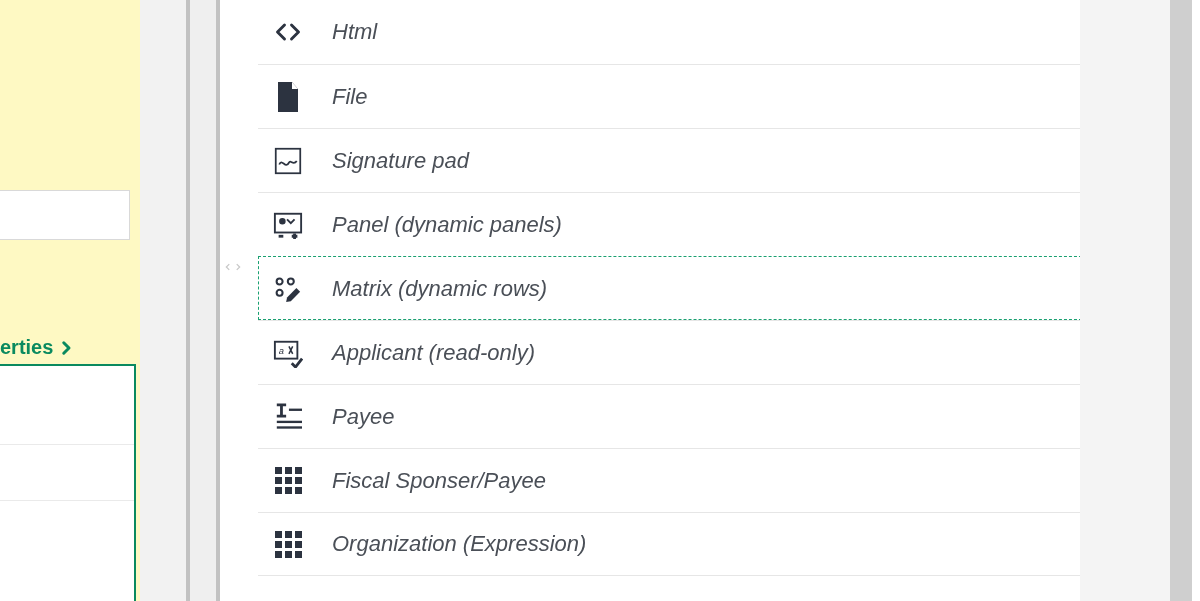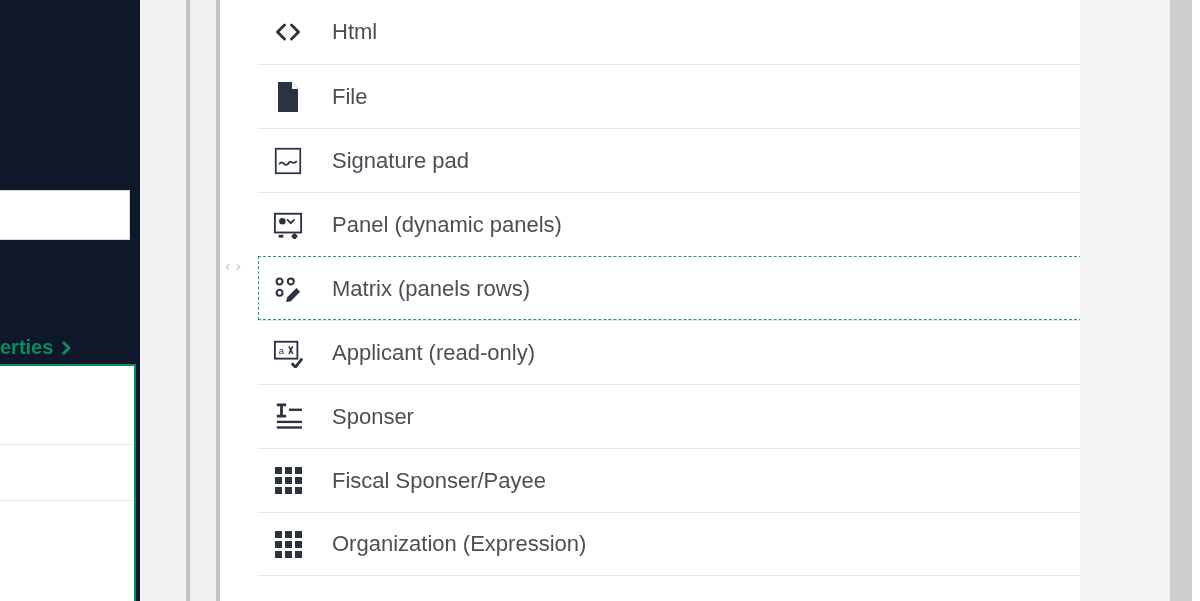--- a/index.html
+++ b/index.html
@@ -12,21 +12,21 @@
     }
     body { position: relative; }
 
     
     .left-panel {
       position: absolute;
       left: 0;
       top: 0;
       width: 140px;
       height: 601px;
-      background: #0f172a;
+      background: #fef9c3;
     }
     .left-field {
       position: absolute;
       top: 190px;
       left: -20px;
       width: 150px;
       height: 50px;
       background: #ffffff;
       border: 1px solid #d9d9d9;
     }
@@ -61,20 +61,21 @@
       background: #eaeaea;
     }
 
     
     .canvas-wrap {
       position: absolute;
       left: 186px;
       top: 0;
       width: 916px;
       height: 601px;
+      font-style: italic;
     }
     .canvas-gutter {
       position: absolute;
       left: 0; top: 0; width: 34px; height: 100%;
       background: #efefef;
       border-left: 4px solid #c2c2c2;
       border-right: 4px solid #c2c2c2;
     }
     .canvas {
       position: absolute;
@@ -243,21 +244,21 @@
 
       <div class="item selected">
         <span class="icon">
           <svg width="30" height="28" viewBox="0 0 32 30" fill="#2c3340">
             <circle cx="7" cy="7" r="3.2" fill="none" stroke="#2c3340" stroke-width="2.2"></circle>
             <circle cx="19" cy="7" r="3.2" fill="none" stroke="#2c3340" stroke-width="2.2"></circle>
             <circle cx="7" cy="19" r="3.2" fill="none" stroke="#2c3340" stroke-width="2.2"></circle>
             <path d="M15 24 L25 14 L29 18 L19 28 L14 29 Z"></path>
           </svg>
         </span>
-        <span class="label">Matrix (panels rows)</span>
+        <span class="label">Matrix (dynamic rows)</span>
       </div>
 
       <div class="item">
         <span class="icon">
           <svg width="30" height="30" viewBox="0 0 32 32" fill="none" stroke="#2c3340" stroke-width="2">
             <rect x="2" y="4" width="24" height="18"></rect>
             <text x="6" y="17" font-size="10" fill="#2c3340" stroke="none" font-family="Arial">a</text>
             <path d="M17 9 L21 17 M21 9 L17 17" stroke-width="1.6"></path>
             <path d="M20 27 L24 31 L31 22" stroke-width="3"></path>
           </svg>
@@ -267,21 +268,21 @@
 
       <div class="item">
         <span class="icon">
           <svg width="30" height="28" viewBox="0 0 32 30" fill="#2c3340">
             <path d="M4 2 L14 2 M9 2 L9 14 M4 14 L14 14" stroke="#2c3340" stroke-width="3" fill="none"></path>
             <rect x="17" y="6" width="14" height="2.5"></rect>
             <rect x="4" y="19" width="27" height="2.5"></rect>
             <rect x="4" y="25" width="27" height="2.5"></rect>
           </svg>
         </span>
-        <span class="label">Sponser</span>
+        <span class="label">Payee</span>
       </div>
 
       <div class="item">
         <span class="icon">
           <span class="dotgrid">
               <span></span>
               <span></span>
               <span></span>
               <span></span>
               <span></span>

